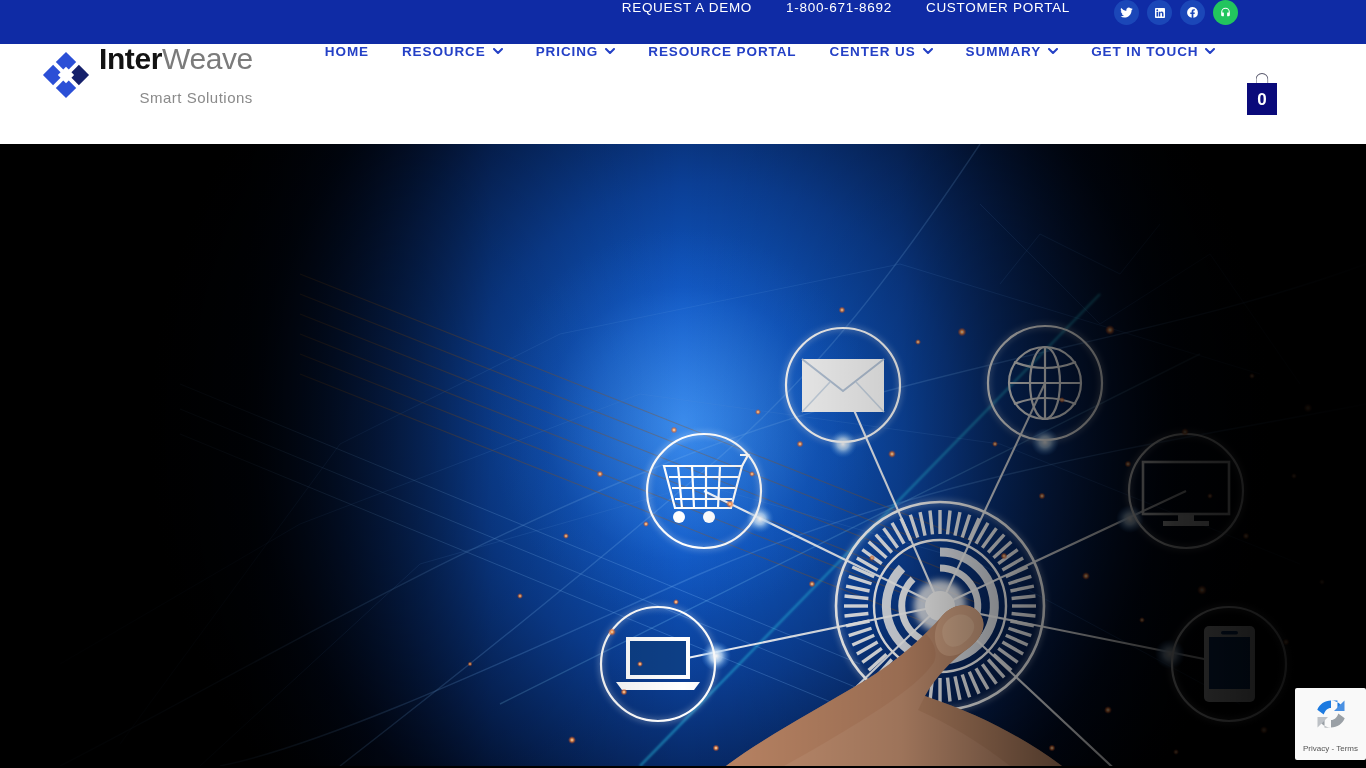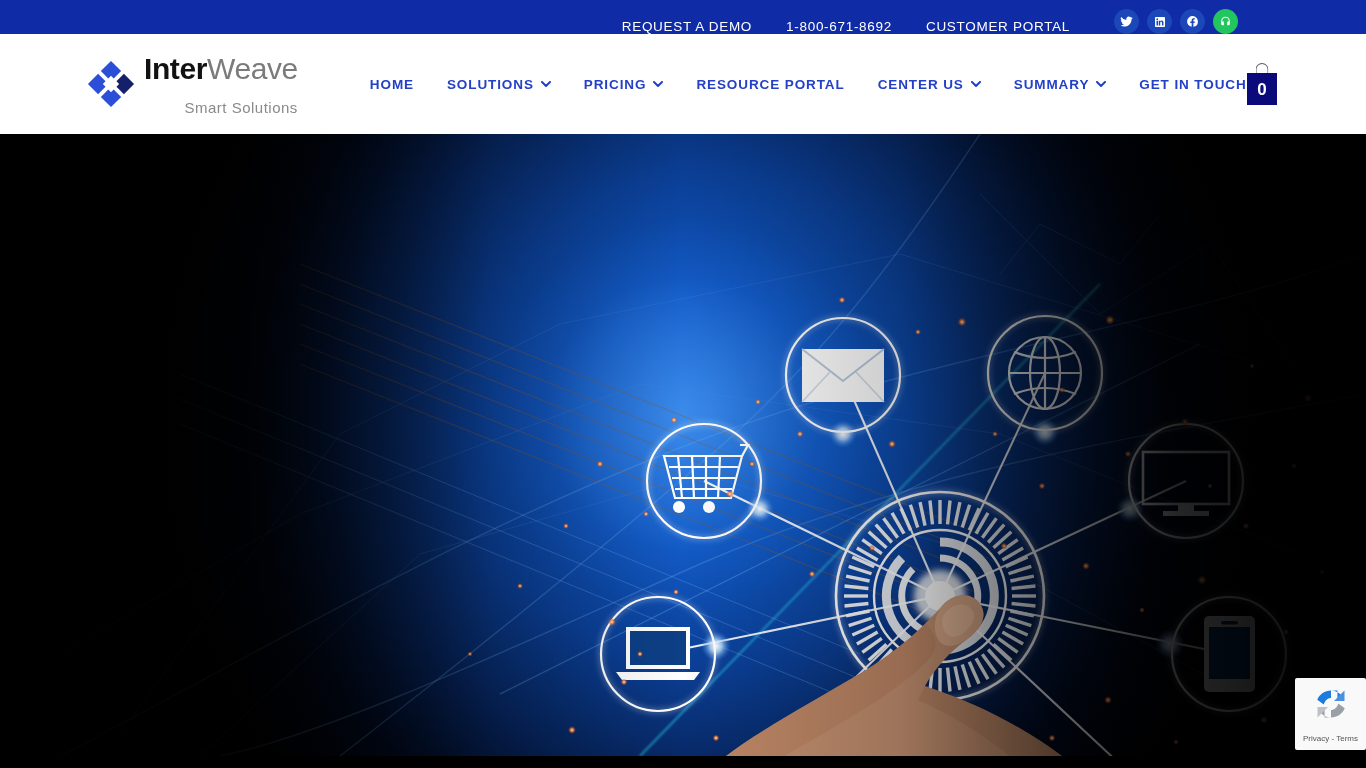--- a/index.html
+++ b/index.html
@@ -6,24 +6,24 @@
   * { box-sizing: border-box; margin: 0; padding: 0; }
   html, body {
     width: 1366px; height: 768px;
     overflow: hidden;
     font-family: "Liberation Sans", sans-serif;
     background: #000;
   }
 
   
   .topbar {
-    height: 34px;
+    height: 44px;
     background: #0F2BA5;
     display: flex;
-    align-items: flex-end;
+    align-items: flex-start;
     justify-content: flex-end;
     padding-right: 128px;
     position: relative;
   }
   .topbar-links {
     display: flex;
     align-items: center;
     gap: 34px;
   }
   .topbar-link {
@@ -50,23 +50,22 @@
     flex: 0 0 auto;
   }
   .social-btn.green { background: #22c55e; }
   .social-btn svg { display: block; }
 
   
   .navbar {
     height: 100px;
     background: #ffffff;
     display: flex;
-    align-items: center;
+    align-items: flex-start;
     position: relative;
-    padding-left: 45px;
   }
   .logo-wrap {
     display: flex;
     align-items: center;
     margin-left: 42px;
     gap: 9px;
     cursor: pointer;
   }
   .logo-mark { width: 48px; height: 48px; flex: 0 0 auto; }
   .logo-text { display: flex; flex-direction: column; line-height: 1; }
@@ -234,21 +233,21 @@
       <div class="logo-name"><span class="part-a">Inter</span><span class="part-b">Weave</span></div>
       <div class="logo-tag">Smart Solutions</div>
     </div>
   </div>
 
   <div class="nav-menu">
     <a class="nav-item">
       <span>HOME</span>
     </a>
     <a class="nav-item">
-      <span>SOLUTIONS</span>
+      <span>RESOURCE</span>
       <svg class="chev" width="10" height="7" viewBox="0 0 10 7">
           <path d="M1 1l4 4 4-4" stroke="#2440c6" stroke-width="2" fill="none" stroke-linecap="round" stroke-linejoin="round"></path>
         </svg>
     </a>
     <a class="nav-item">
       <span>PRICING</span>
       <svg class="chev" width="10" height="7" viewBox="0 0 10 7">
           <path d="M1 1l4 4 4-4" stroke="#2440c6" stroke-width="2" fill="none" stroke-linecap="round" stroke-linejoin="round"></path>
         </svg>
     </a>

